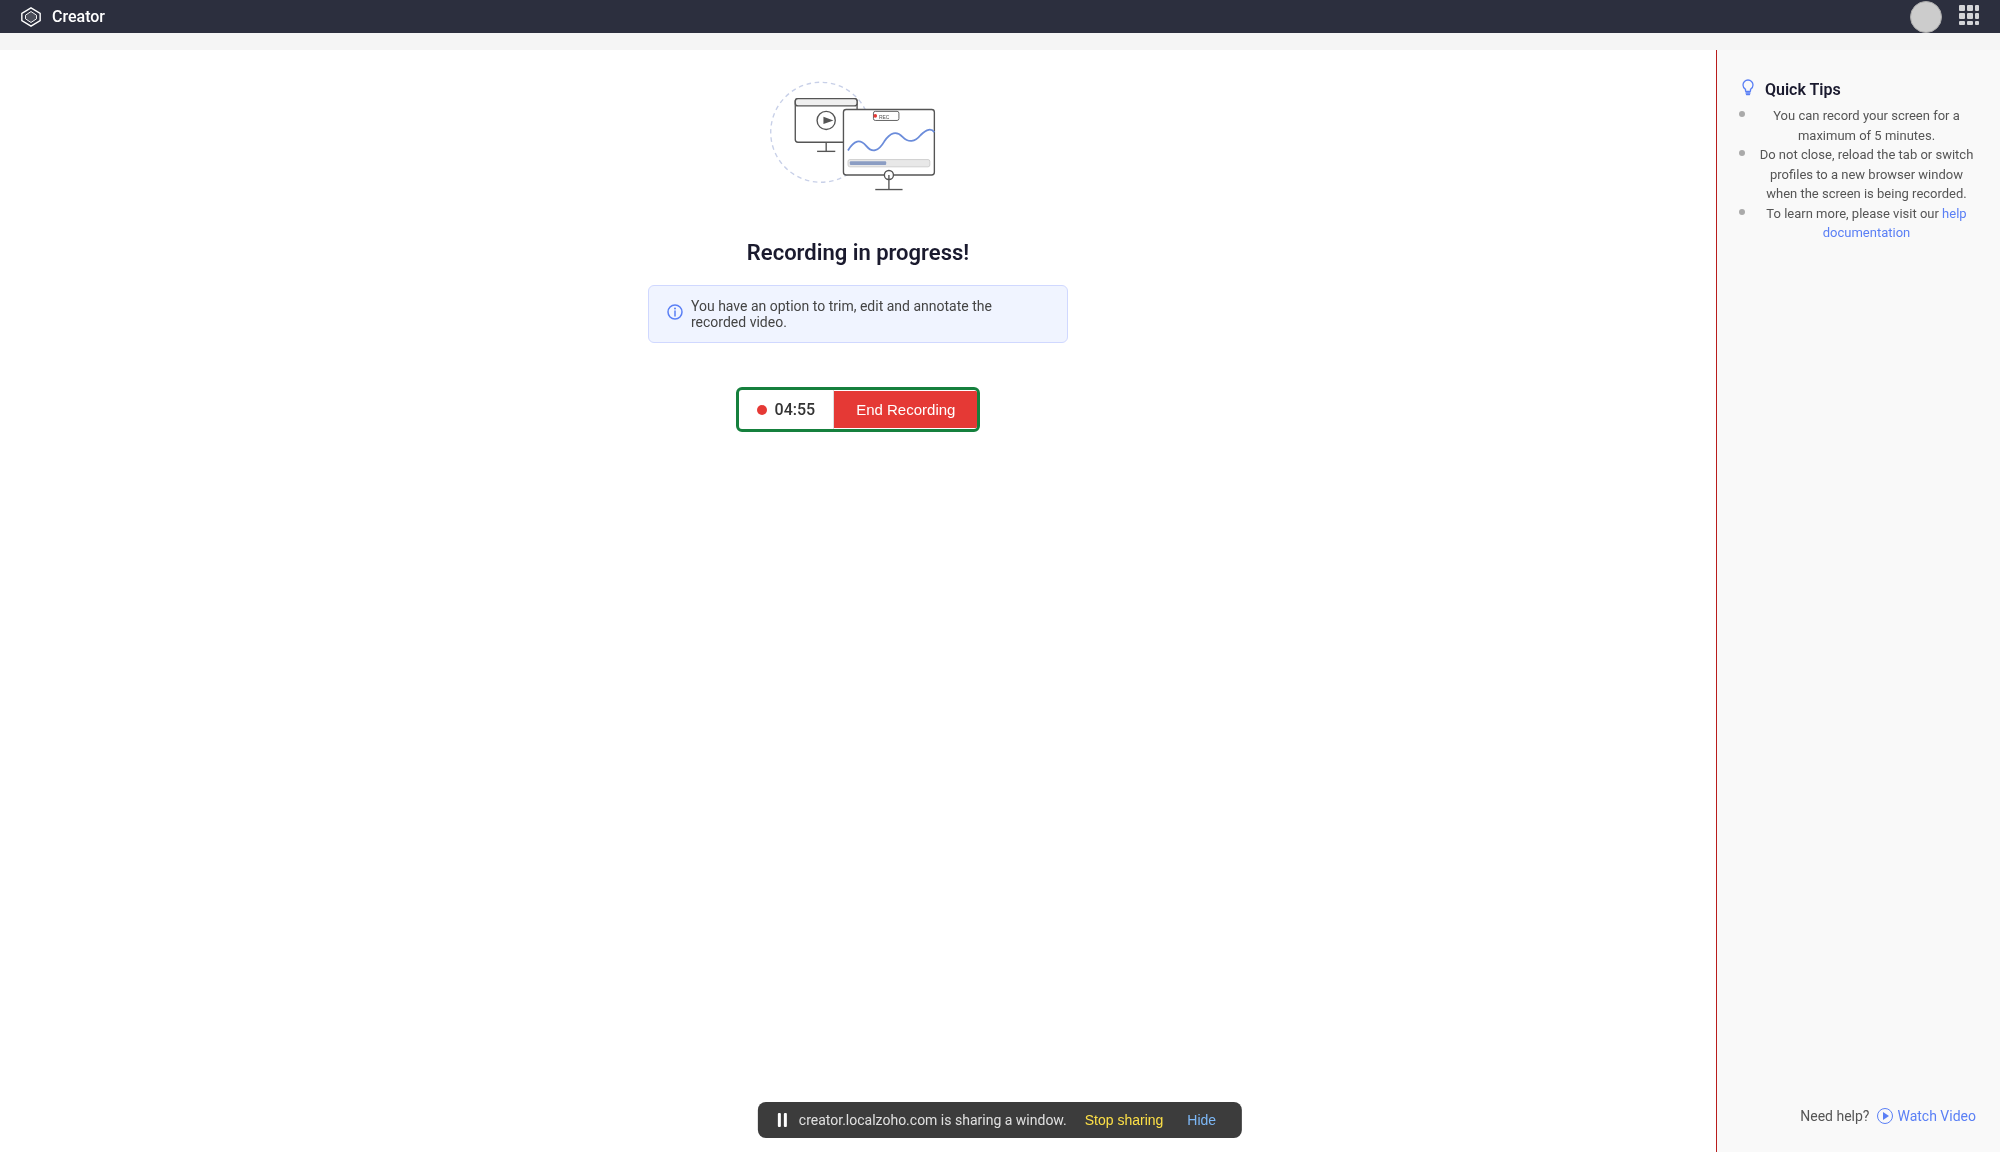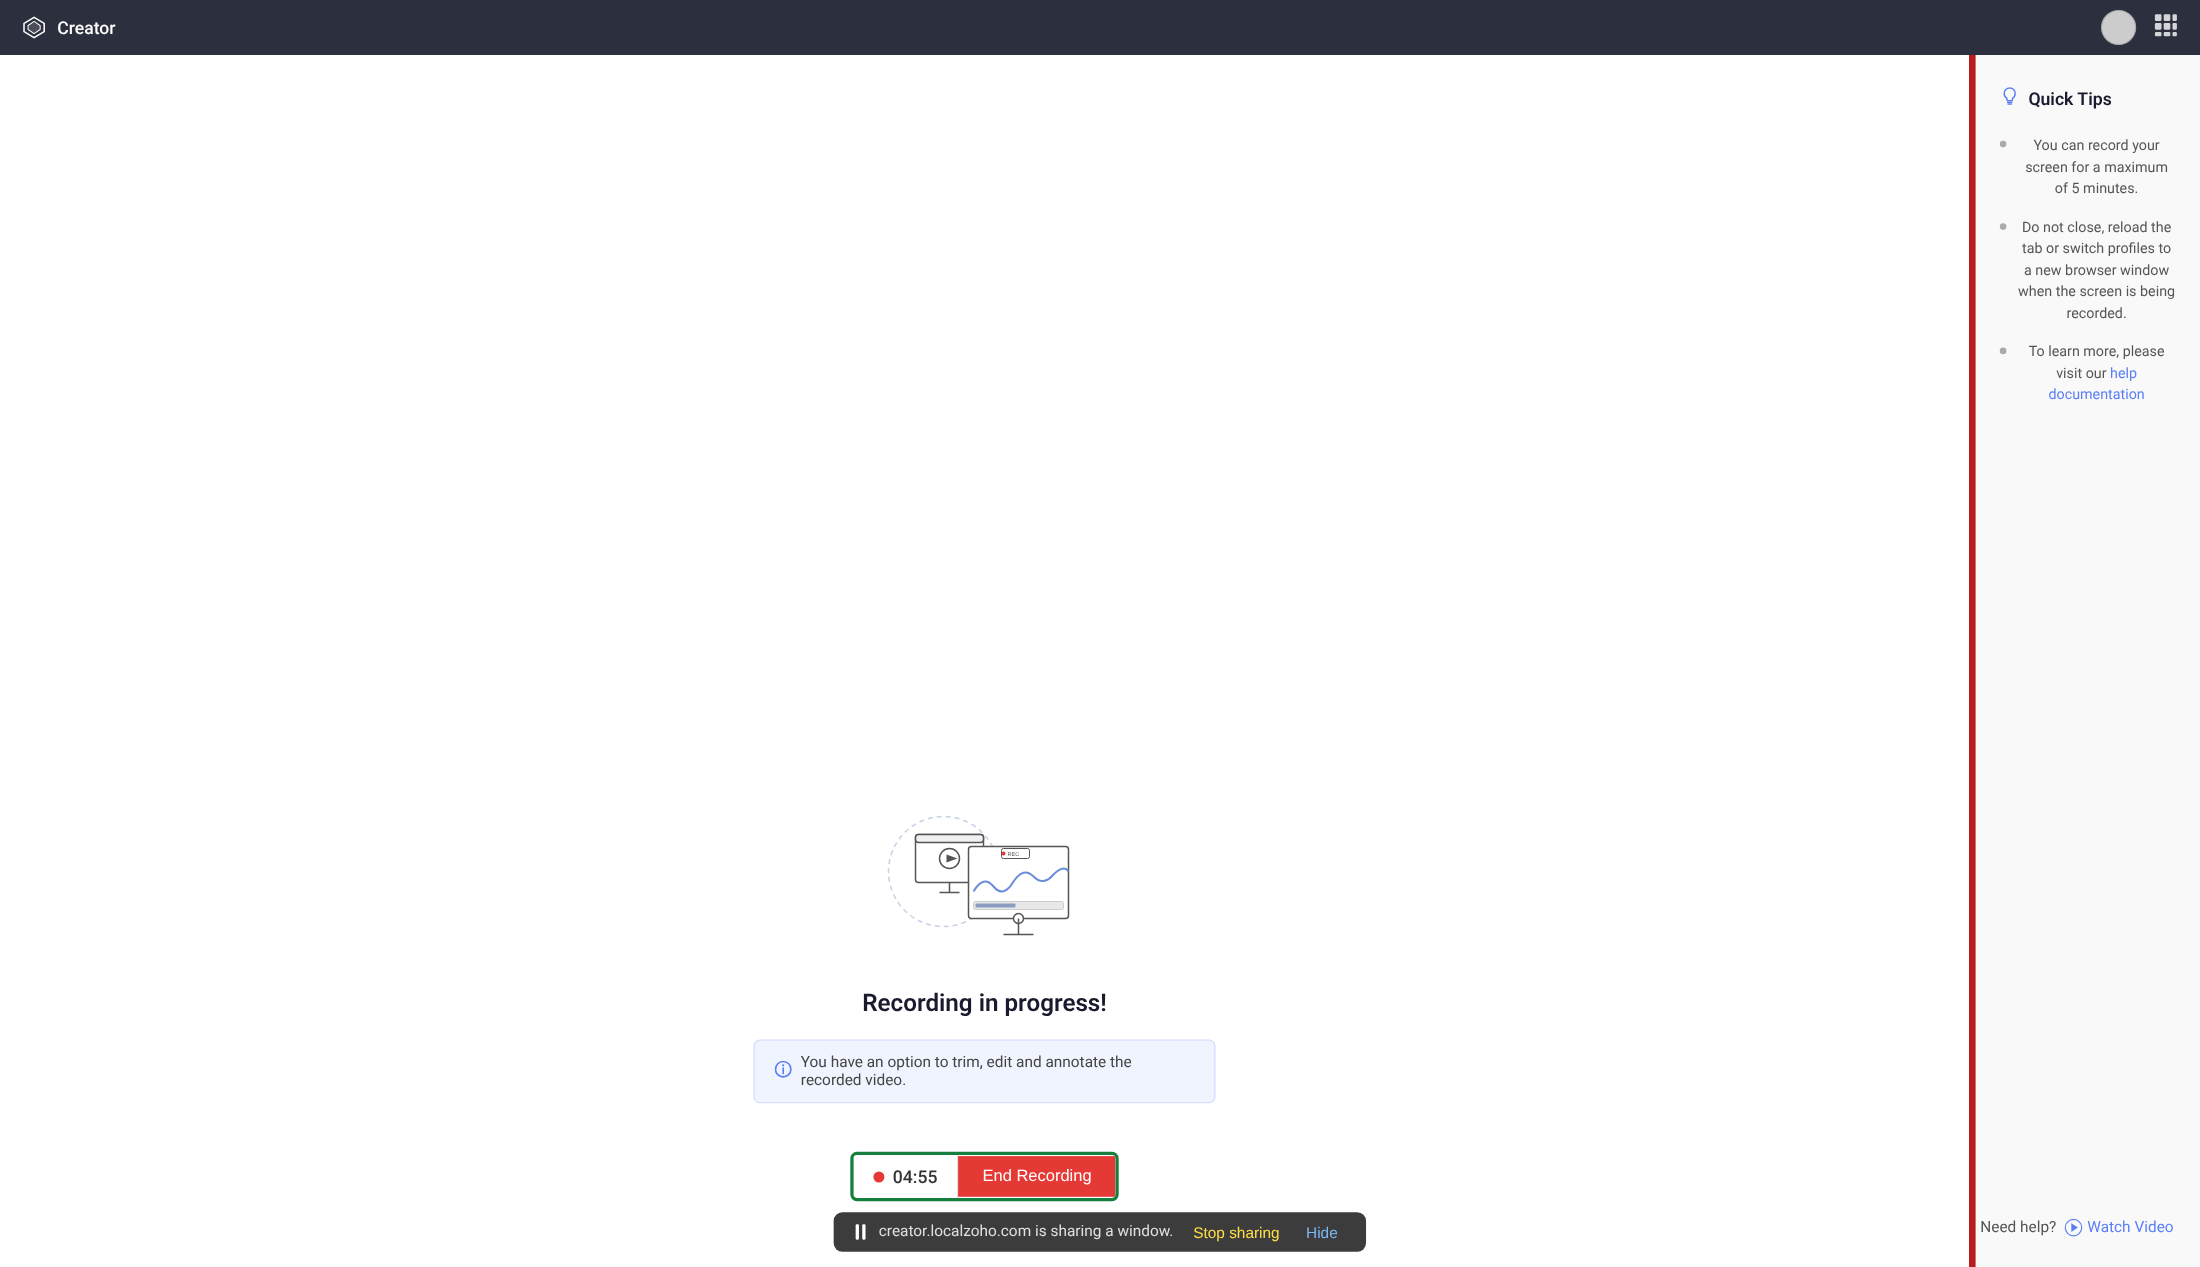--- a/index.html
+++ b/index.html
@@ -1,21 +1,21 @@
 <!DOCTYPE html>
 <html><head>
   <meta charset="utf-8">
   <style>
     * { margin: 0; padding: 0; box-sizing: border-box; }
     body { font-family: -apple-system, BlinkMacSystemFont, 'Segoe UI', Roboto, sans-serif; background: #f5f5f5; width: 2000px; height: 1152px; overflow: hidden; }
 
     
     .header {
       background: #2c2f3e;
-      height: 50px;
+      height: 33px;
       display: flex;
       align-items: center;
       justify-content: space-between;
       padding: 0 20px;
       position: fixed;
       top: 0; left: 0; right: 0;
       z-index: 100;
     }
     .header-left {
       display: flex;
@@ -51,21 +51,21 @@
       padding-top: 50px;
     }
 
     
     .main-content {
       flex: 1;
       background: #ffffff;
       display: flex;
       flex-direction: column;
       align-items: center;
-      justify-content: flex-end;
+      justify-content: flex-start;
       position: relative;
       padding-bottom: 60px;
     }
 
     
     .illustration {
       width: 220px;
       height: 160px;
       margin-bottom: 30px;
       position: relative;
@@ -131,27 +131,26 @@
       color: #fff;
       border: none;
       padding: 10px 22px;
       font-size: 15px;
       font-weight: 500;
       cursor: pointer;
     }
 
     
     .sidebar {
-      width: 210px;
+      width: 284px;
       background: #f9f9f9;
-      border-left: 6px solid #b91c1c;
+      border-left: 1px solid #b91c1c;
       padding: 28px 22px;
       display: flex;
       flex-direction: column;
-      gap: 16px;
     }
     .sidebar-header {
       display: flex;
       align-items: center;
       gap: 8px;
       margin-bottom: 6px;
     }
     .lightbulb-icon {
       color: #5a7ff5;
       font-size: 18px;

